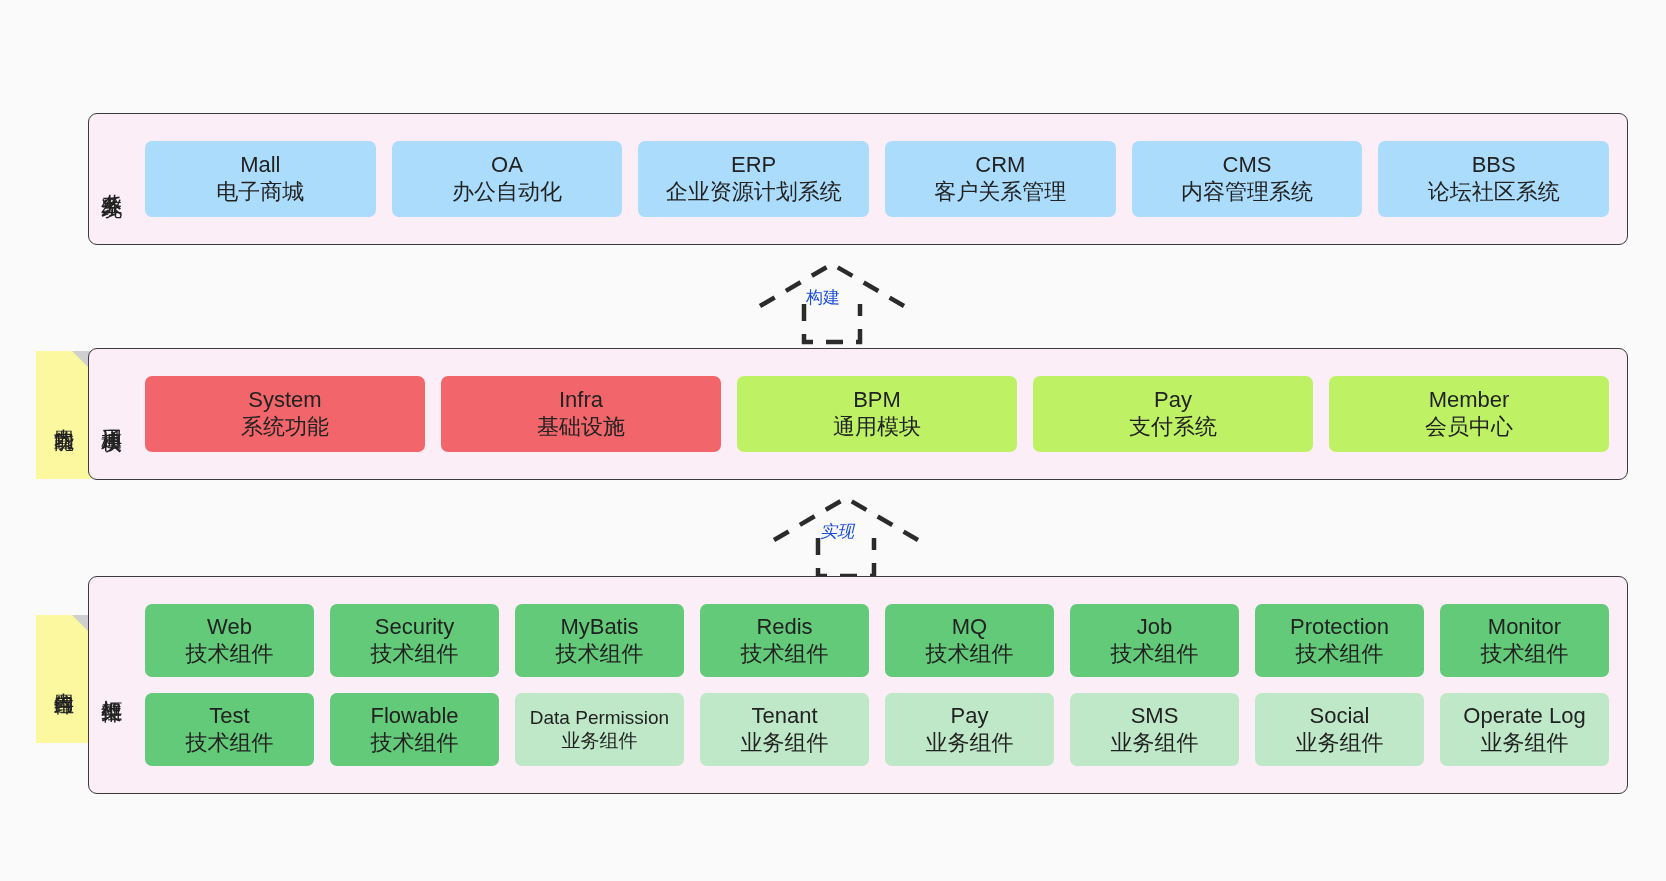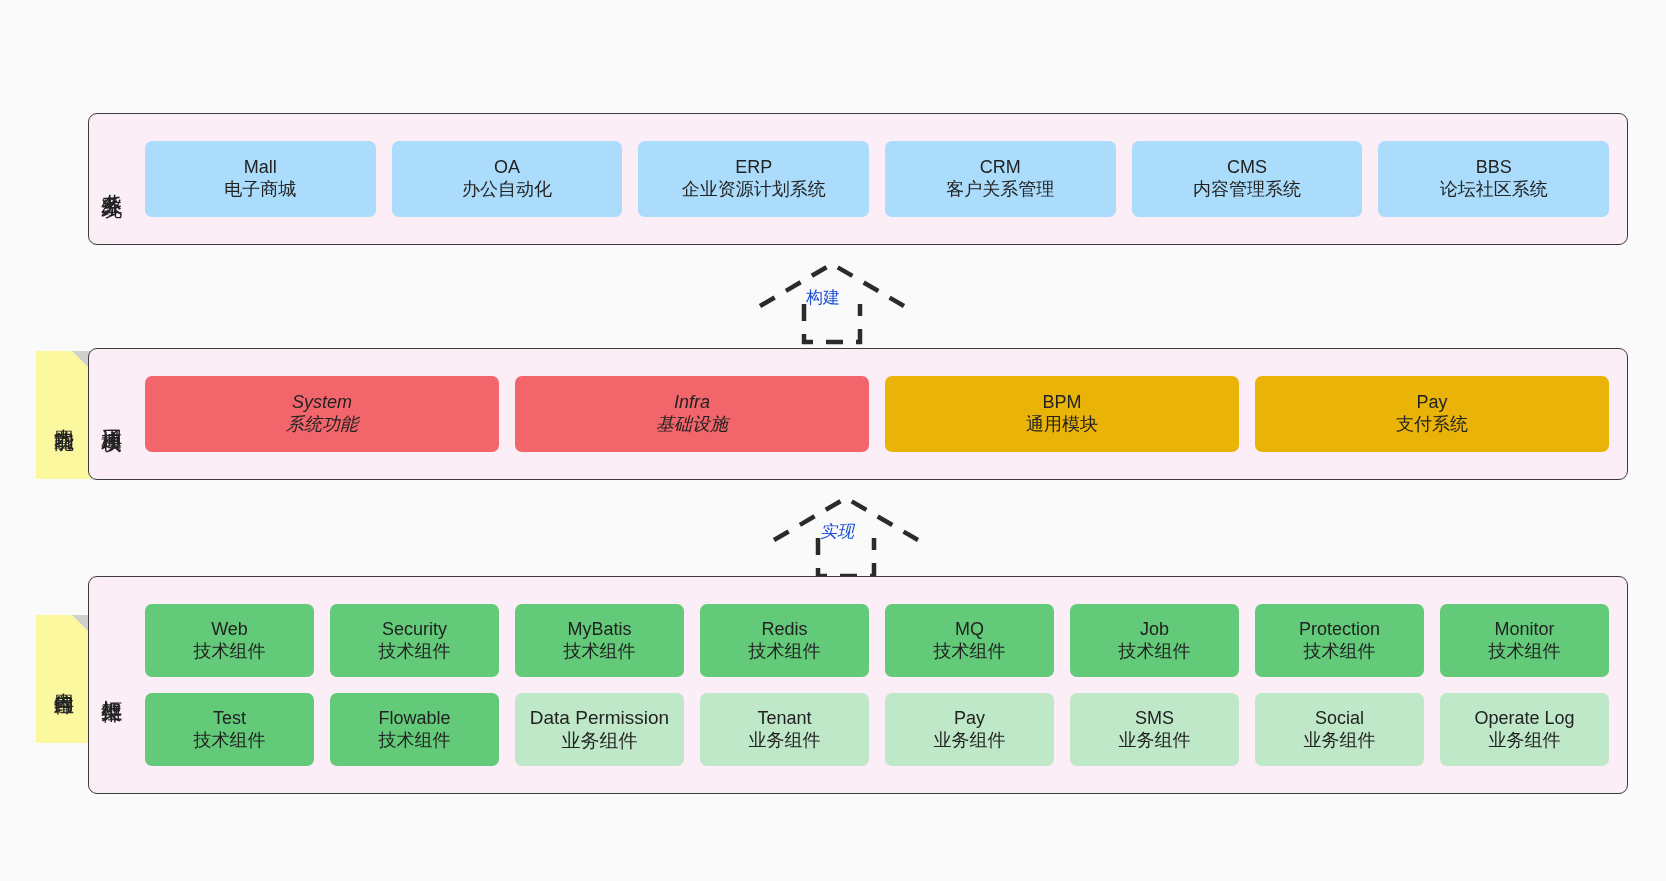--- a/index.html
+++ b/index.html
@@ -57,35 +57,35 @@
 
   
   .node{
     border-radius:7px;
     height:76px;
     display:flex;
     flex-direction:column;
     align-items:center;
     justify-content:center;
     text-align:center;
-    font-size:18px;
+    font-size:22px;
     line-height:1.22;
     color:#222;
     box-sizing:border-box;
     padding:2px 4px;
     overflow:hidden;
   }
   .node .en{display:block;}
   .node .cn{display:block;}
   .node.tall{height:73px;}
   .node.three{font-size:19px;line-height:1.2;}
 
   .c-blue{background:#abdcfb;}
-  .c-red{background:#f2666b;font-style:italic;}
-  .c-pink{background:#eab308;}
+  .c-red{background:#f2666b;}
+  .c-pink{background:#bef264;}
   .c-green{background:#62ca79;}
   .c-lgreen{background:#bfe8c8;}
 
   
   .note{
     position:absolute;
     width:56px;
     background:#fbf8a0;
     border:none;
     box-sizing:border-box;
@@ -202,20 +202,26 @@
           <span class="en">BPM</span>
           <span class="cn">通用模块</span>
         </div>
       </div>
       <div class="band-col">
         <div class="node c-pink">
           <span class="en">Pay</span>
           <span class="cn">支付系统</span>
         </div>
       </div>
+      <div class="band-col">
+        <div class="node c-pink">
+          <span class="en">Member</span>
+          <span class="cn">会员中心</span>
+        </div>
+      </div>
 
     </div>
   </div>
 
   <div class="gen" style="left:766px;top:492px;">
     <svg width="160" height="86" viewBox="0 0 160 86">
       <path d="M8 48 L80 6 L152 48" fill="none" stroke="#2b2b2b" stroke-width="4.5" stroke-dasharray="17,13" stroke-linecap="butt" stroke-linejoin="miter"></path>
       <path d="M52 46 L52 84 L108 84 L108 46" fill="none" stroke="#2b2b2b" stroke-width="4.5" stroke-dasharray="17,13" stroke-linecap="butt"></path>
     </svg>
     <div class="gen-label" style="left:54px;top:28px;font-style:italic;">实现</div>

